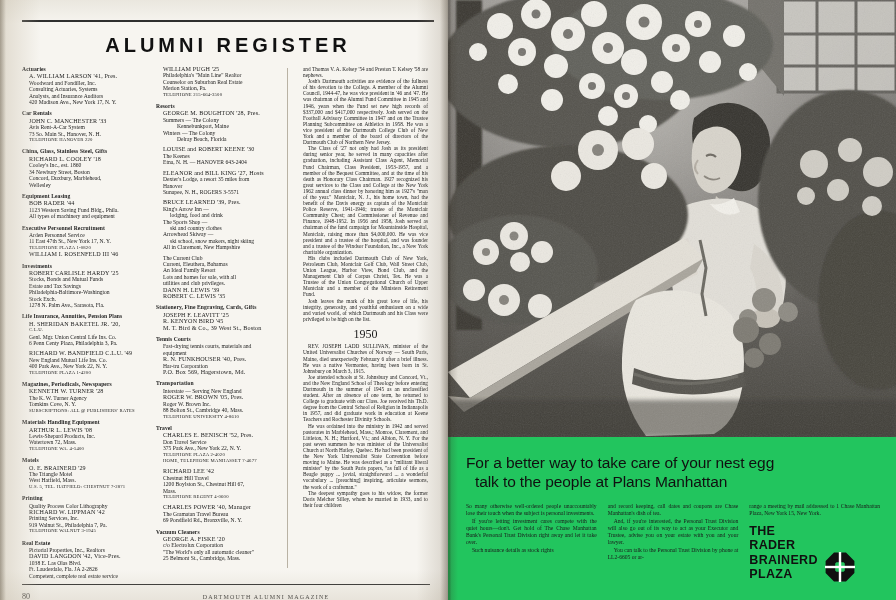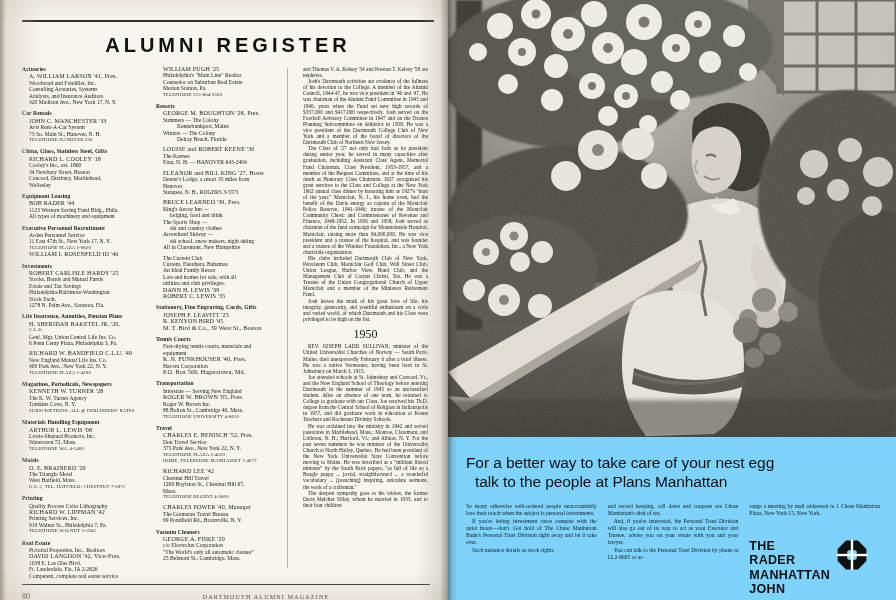--- a/index.html
+++ b/index.html
@@ -101,21 +101,21 @@
   .mag-name{
     flex:1;text-align:center;
     font-size:6px;letter-spacing:1.2px;
     text-transform:uppercase;
   }
 
   
   .right-page{
     position:relative;
     width:448px;height:600px;
-    background:#7dd3fc;
+    background:#22c55e;
     box-sizing:border-box;
   }
   .photo{
     position:relative;
     width:448px;height:437px;
     background:#6d6a66;
     overflow:hidden;
   }
   .photo svg{display:block;width:100%;height:100%;}
   .ad{
@@ -137,22 +137,22 @@
   .ad-col p{
     margin:0;
     font-size:5.6px;
     line-height:7.3px;
     text-align:justify;
     text-indent:6px;
     hyphens:auto;
   }
   .ad-col p.noind{text-indent:0;}
   .logo-block{
-    display:flex;align-items:flex-start;
-    margin-top:21px;gap:7px;
+    display:flex;align-items:flex-end;
+    margin-top:6px;gap:7px;
   }
   .logo-words{
     font-family:"Liberation Sans", sans-serif;
     font-weight:bold;
     font-size:12.5px;
     line-height:14.5px;
     letter-spacing:.3px;
     color:#101010;
   }
   .logo-mark{margin-top:1px;flex:none;}
@@ -589,22 +589,22 @@
             <p>You can talk to the Personal Trust Division by phone at LL2-6605 or ar-</p>
           </div>
         <div class="ad-col">
           <div id="a3">
               <p class="noind">range a meeting by mail addressed to 1 Chase Manhattan Plaza, New York 15, New York.</p>
             </div>
           <div class="logo-block">
             <div class="logo-words">
               <div>THE</div>
               <div>RADER</div>
-              <div>MANHATTAN</div>
-              <div>JOHN</div>
+              <div>BRAINERD</div>
+              <div>PLAZA</div>
             </div>
             <svg class="logo-mark" width="30" height="30" viewBox="0 0 100 100">
               <path d="M30 2 L70 2 L98 30 L98 70 L70 98 L30 98 L2 70 L2 30 Z
                        M38 34 L34 38 L34 62 L38 66 L62 66 L66 62 L66 38 L62 34 Z" fill="#101010" fill-rule="evenodd"></path>
               <rect x="46" y="0" width="8" height="100" fill="#ffffff"></rect>
               <rect x="0" y="46" width="100" height="8" fill="#ffffff"></rect>
               <path d="M30 2 L70 2 L98 30 L98 70 L70 98 L30 98 L2 70 L2 30 Z" fill="none"></path>
             </svg>
           </div>
         </div>

